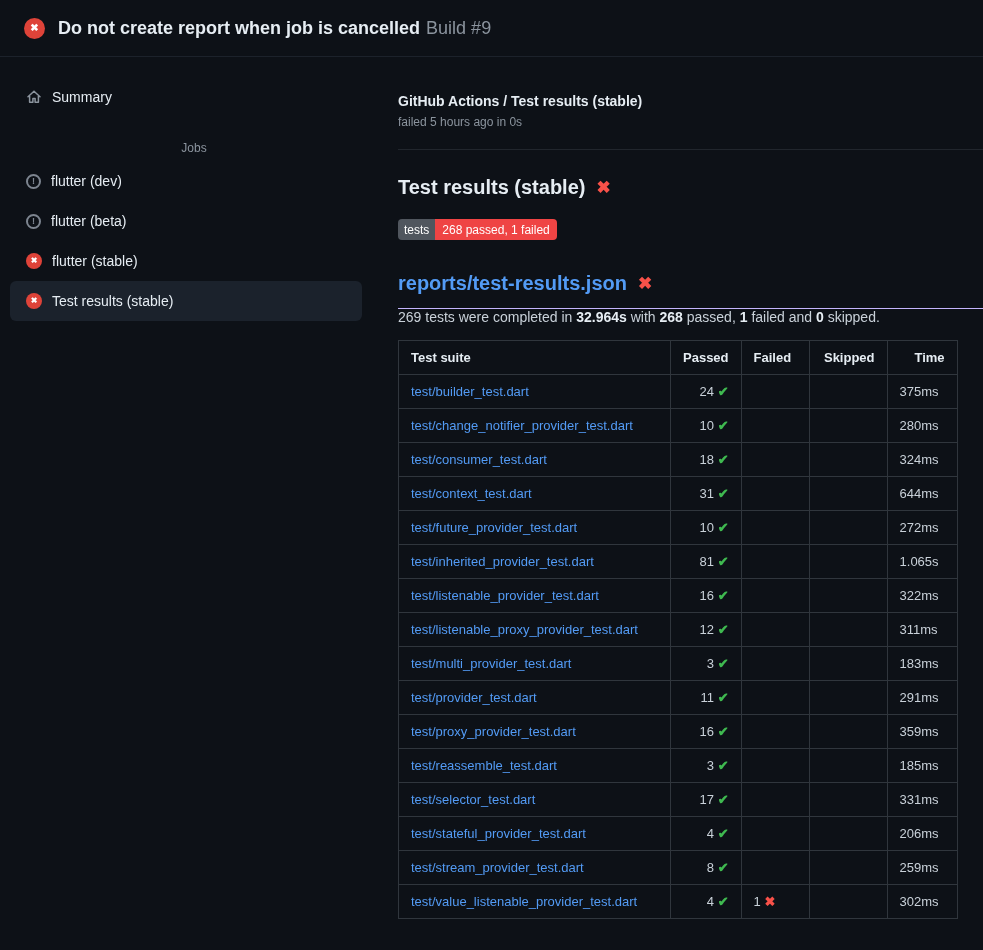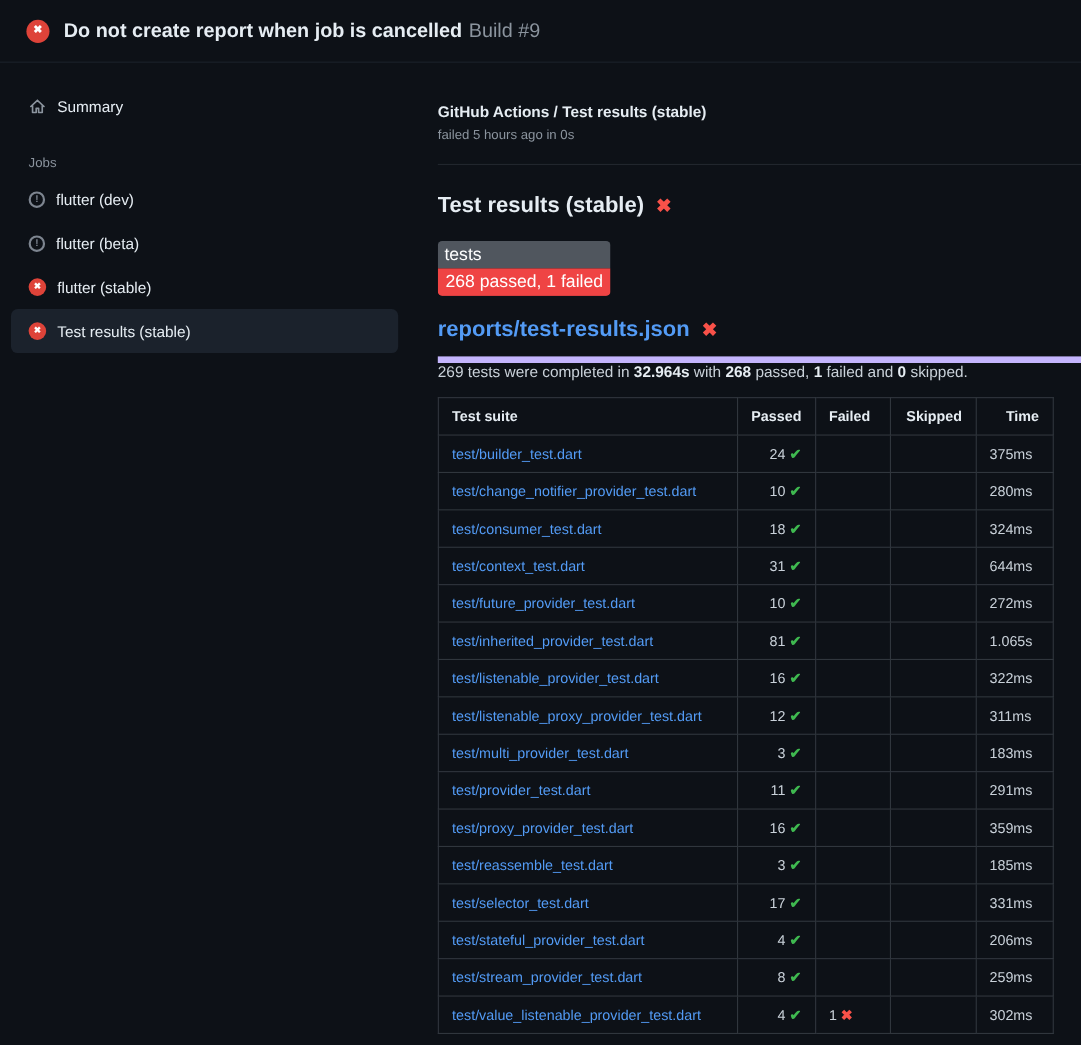--- a/index.html
+++ b/index.html
@@ -20,21 +20,21 @@
     flex: none; width: 21px; height: 21px; border-radius: 50%;
     background: #de4339; color: #fff;
     display: flex; align-items: center; justify-content: center;
     font-size: 10px; font-weight: 700; line-height: 1;
   }
   .topbar h1 { font-size: 18px; font-weight: 700; color: #e6edf3; white-space: nowrap; }
   .build-no { color: #8b949e; font-weight: 400; margin-left: 6px; }
 
   
   .layout { display: flex; }
-  .sidebar { width: 372px; flex: none; padding: 20px 10px 0 10px; }
+  .sidebar { width: 372px; flex: none; padding: 20px 10px 0 10px; text-align: center; }
   .side-item {
     display: flex; align-items: center; gap: 10px;
     height: 40px; padding: 0 16px; border-radius: 6px;
     font-size: 14px; color: #e6edf3; cursor: pointer; white-space: nowrap;
   }
   .side-item.selected { background: #1b222c; }
   .jobs-label { margin: 24px 0 6px 16px; font-size: 12px; color: #8b949e; }
   .icon-neutral {
     flex: none; width: 15px; height: 15px; border-radius: 50%;
     border: 2px solid #7d8590; color: #7d8590;
@@ -53,30 +53,30 @@
   
   main { flex: 1; padding: 36px 0 0 26px; }
   .breadcrumb { font-size: 14px; font-weight: 700; color: #e6edf3; }
   .status-line { margin-top: 6px; font-size: 12px; color: #8b949e; }
   .divider { border-bottom: 1px solid #21262d; margin-top: 20px; }
   .section-head { display: flex; align-items: center; gap: 11px; margin-top: 26px; }
   .section-head h2 { font-size: 20px; font-weight: 700; color: #e6edf3; }
   .x-mark { color: #f85149; font-size: 17px; font-weight: 700; line-height: 1; }
 
   .badge {
-    display: inline-flex; margin-top: 20px; font-size: 16px;
-    border-radius: 4px; overflow: hidden; color: #fff; line-height: 1; flex-direction: column;
+    display: inline-flex; margin-top: 20px; font-size: 12px;
+    border-radius: 4px; overflow: hidden; color: #fff; line-height: 1;
   }
   .badge .k { background: #50565e; padding: 5px 6px 4px; }
   .badge .v { background: #ef4444; padding: 5px 7px 4px; }
 
   .report-head {
     display: flex; align-items: center; gap: 11px;
-    margin-top: 19px; padding-bottom: 13px;
-    border-bottom: 6px solid #c4b5fd;
+    margin-top: 32px; padding-bottom: 13px;
+    border-bottom: 1px solid #c4b5fd;
   }
   .report-head a { font-size: 20px; font-weight: 700; color: #539bf5; text-decoration: none; cursor: pointer; }
 
   .summary-line { font-size: 14px; color: #c9d1d9; }
   .summary-line strong { color: #e6edf3; font-weight: 700; }
 
   
   table { margin-top: 15px; border-collapse: collapse; font-size: 13px; table-layout: fixed; }
   th, td { border: 1px solid #30363d; padding: 0 12px; height: 34px; }
   th { color: #e6edf3; font-weight: 700; text-align: left; white-space: nowrap; }

